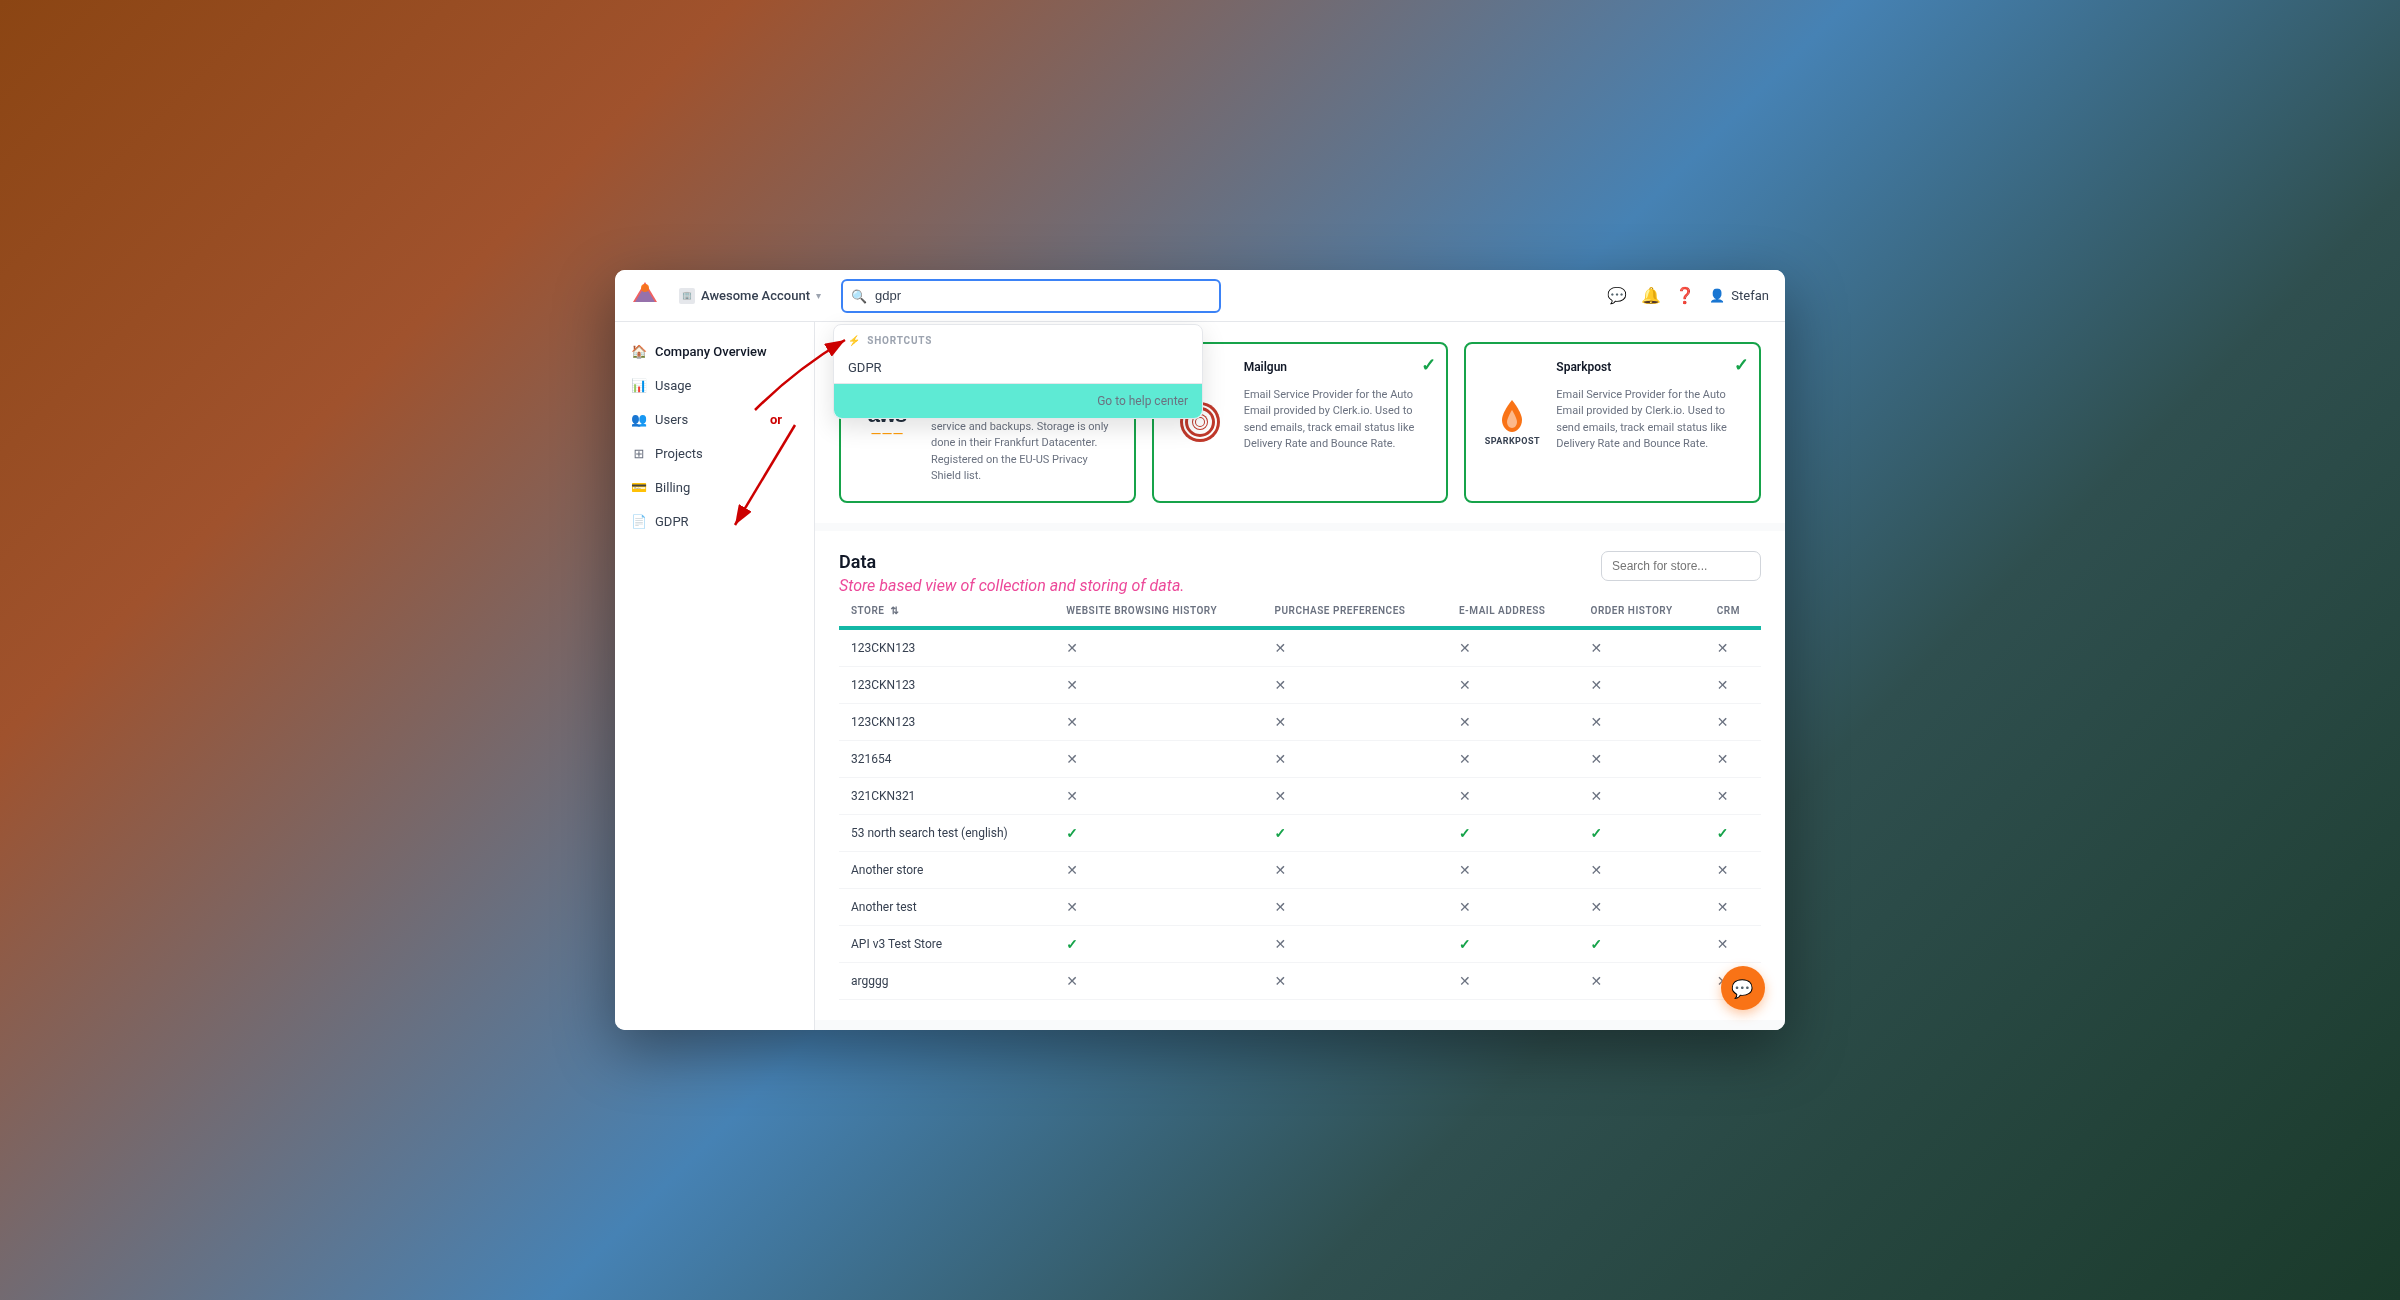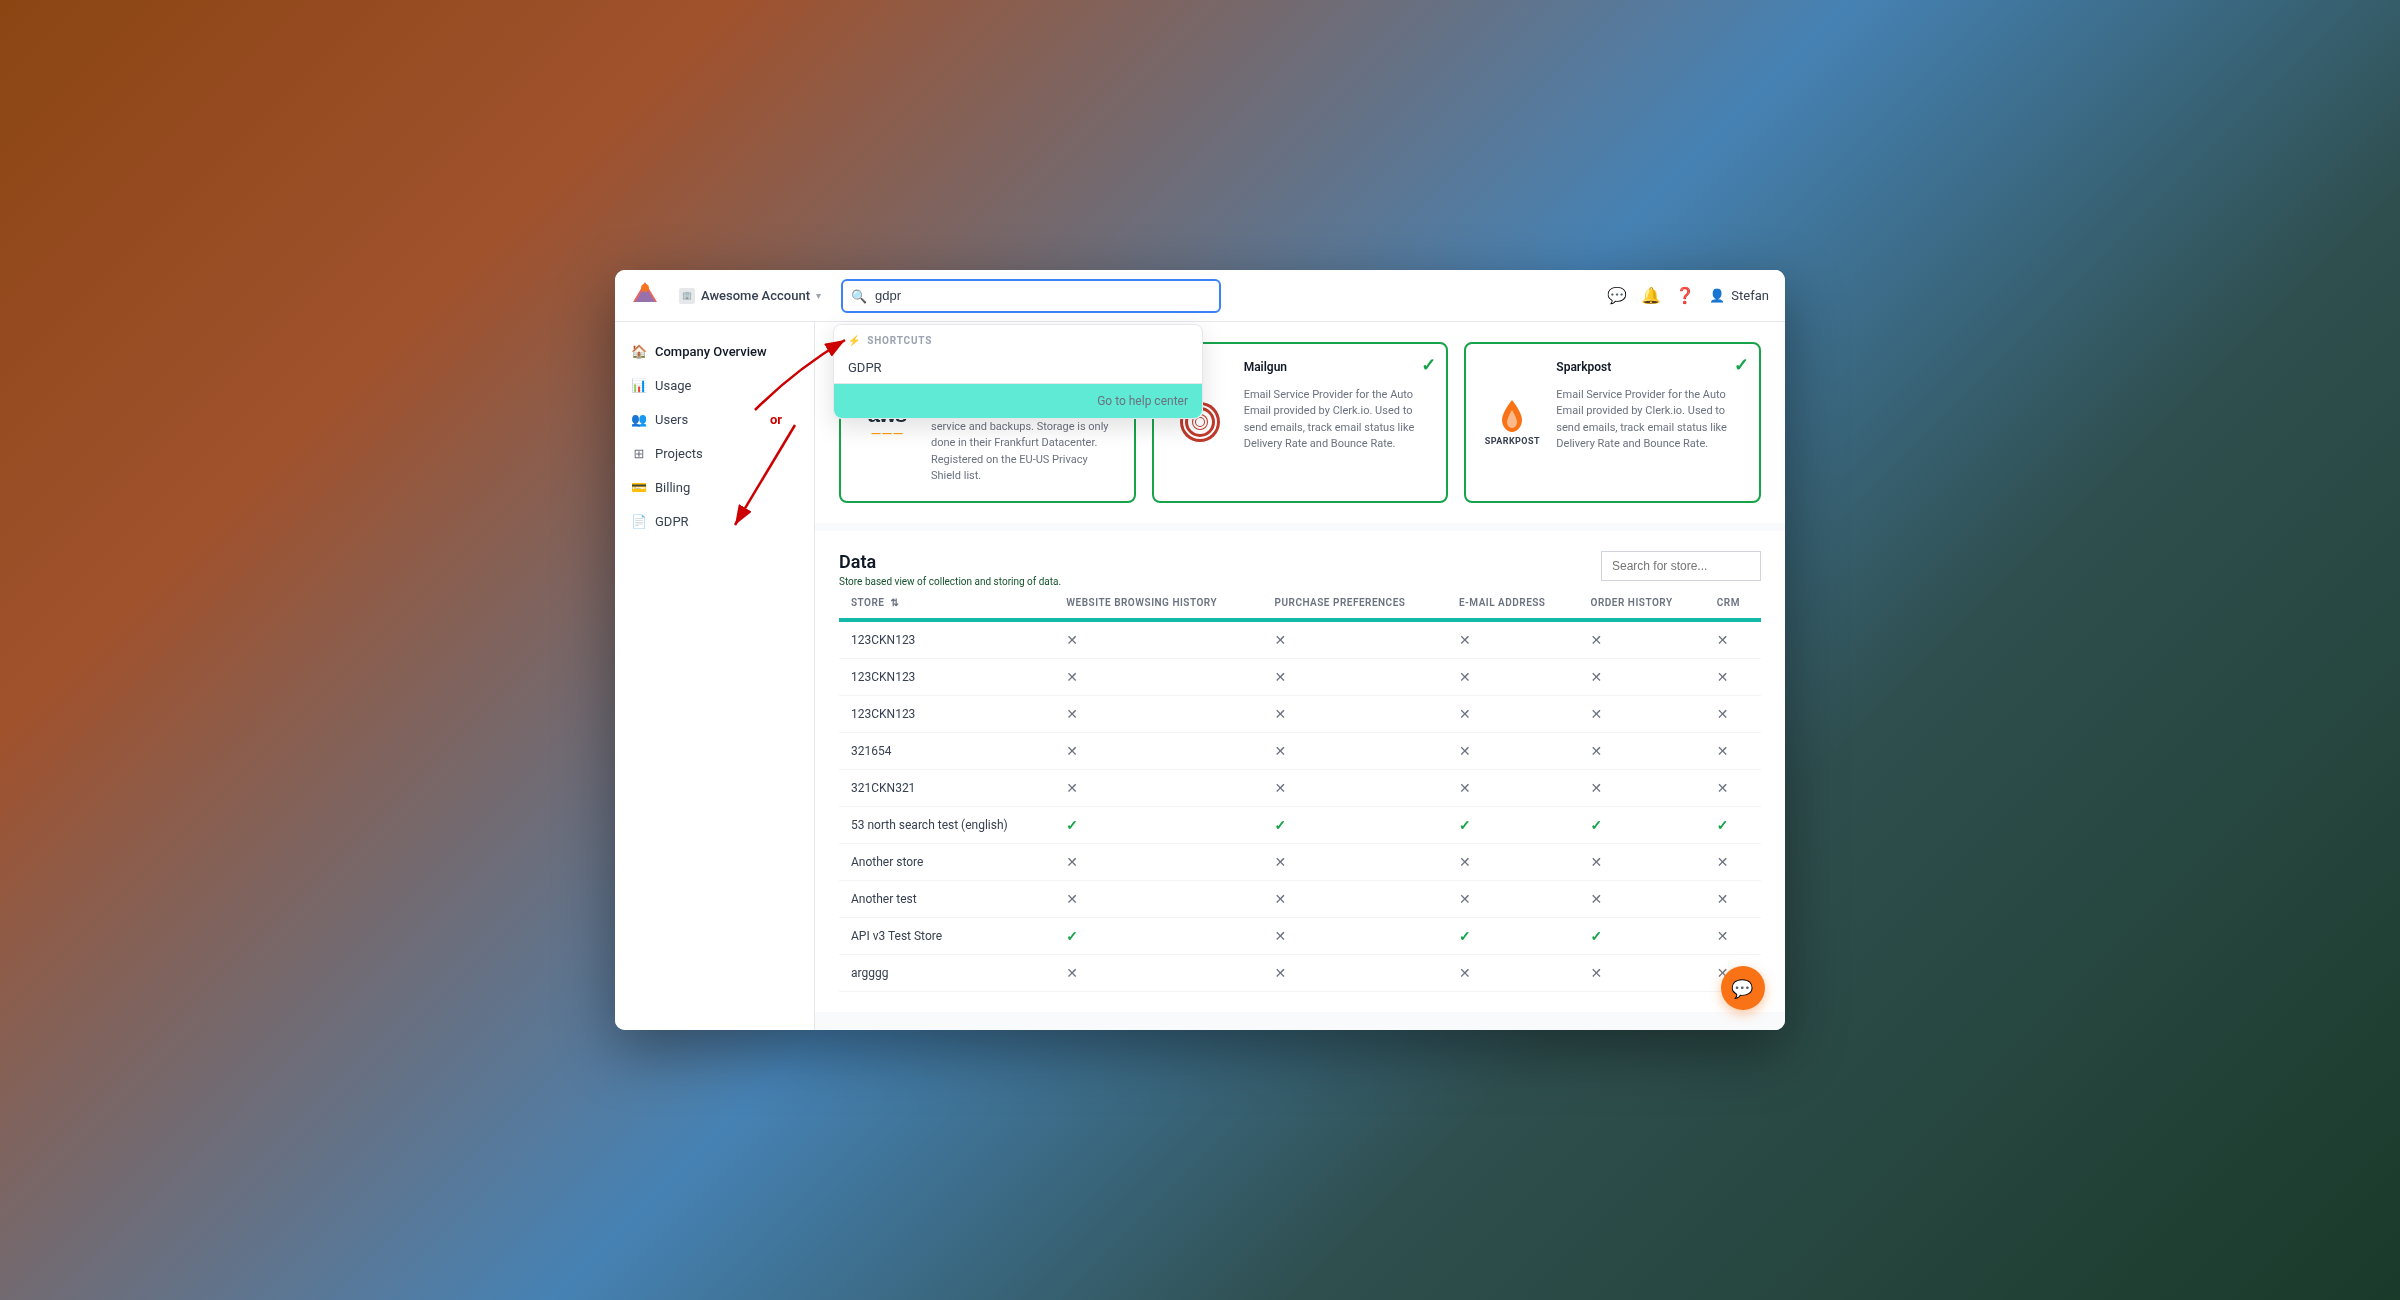--- a/index.html
+++ b/index.html
@@ -282,27 +282,28 @@
       justify-content: space-between;
       margin-bottom: 0;
     }
     .data-title {
       font-size: 18px;
       font-weight: 600;
       color: #111827;
       margin-bottom: 4px;
     }
     .data-subtitle {
-      font-size: 10px;
-      color: #14532d;
+      font-size: 16px;
+      color: #ec4899;
+      font-style: italic;
     }
     .store-search {
       height: 30px;
       border: 1px solid #d1d5db;
-      border-radius: 0;
+      border-radius: 7px;
       padding: 0 10px;
       font-size: 12px;
       color: #9ca3af;
       width: 160px;
       outline: none;
     }
 
     
     .data-table {
       width: 100%;

